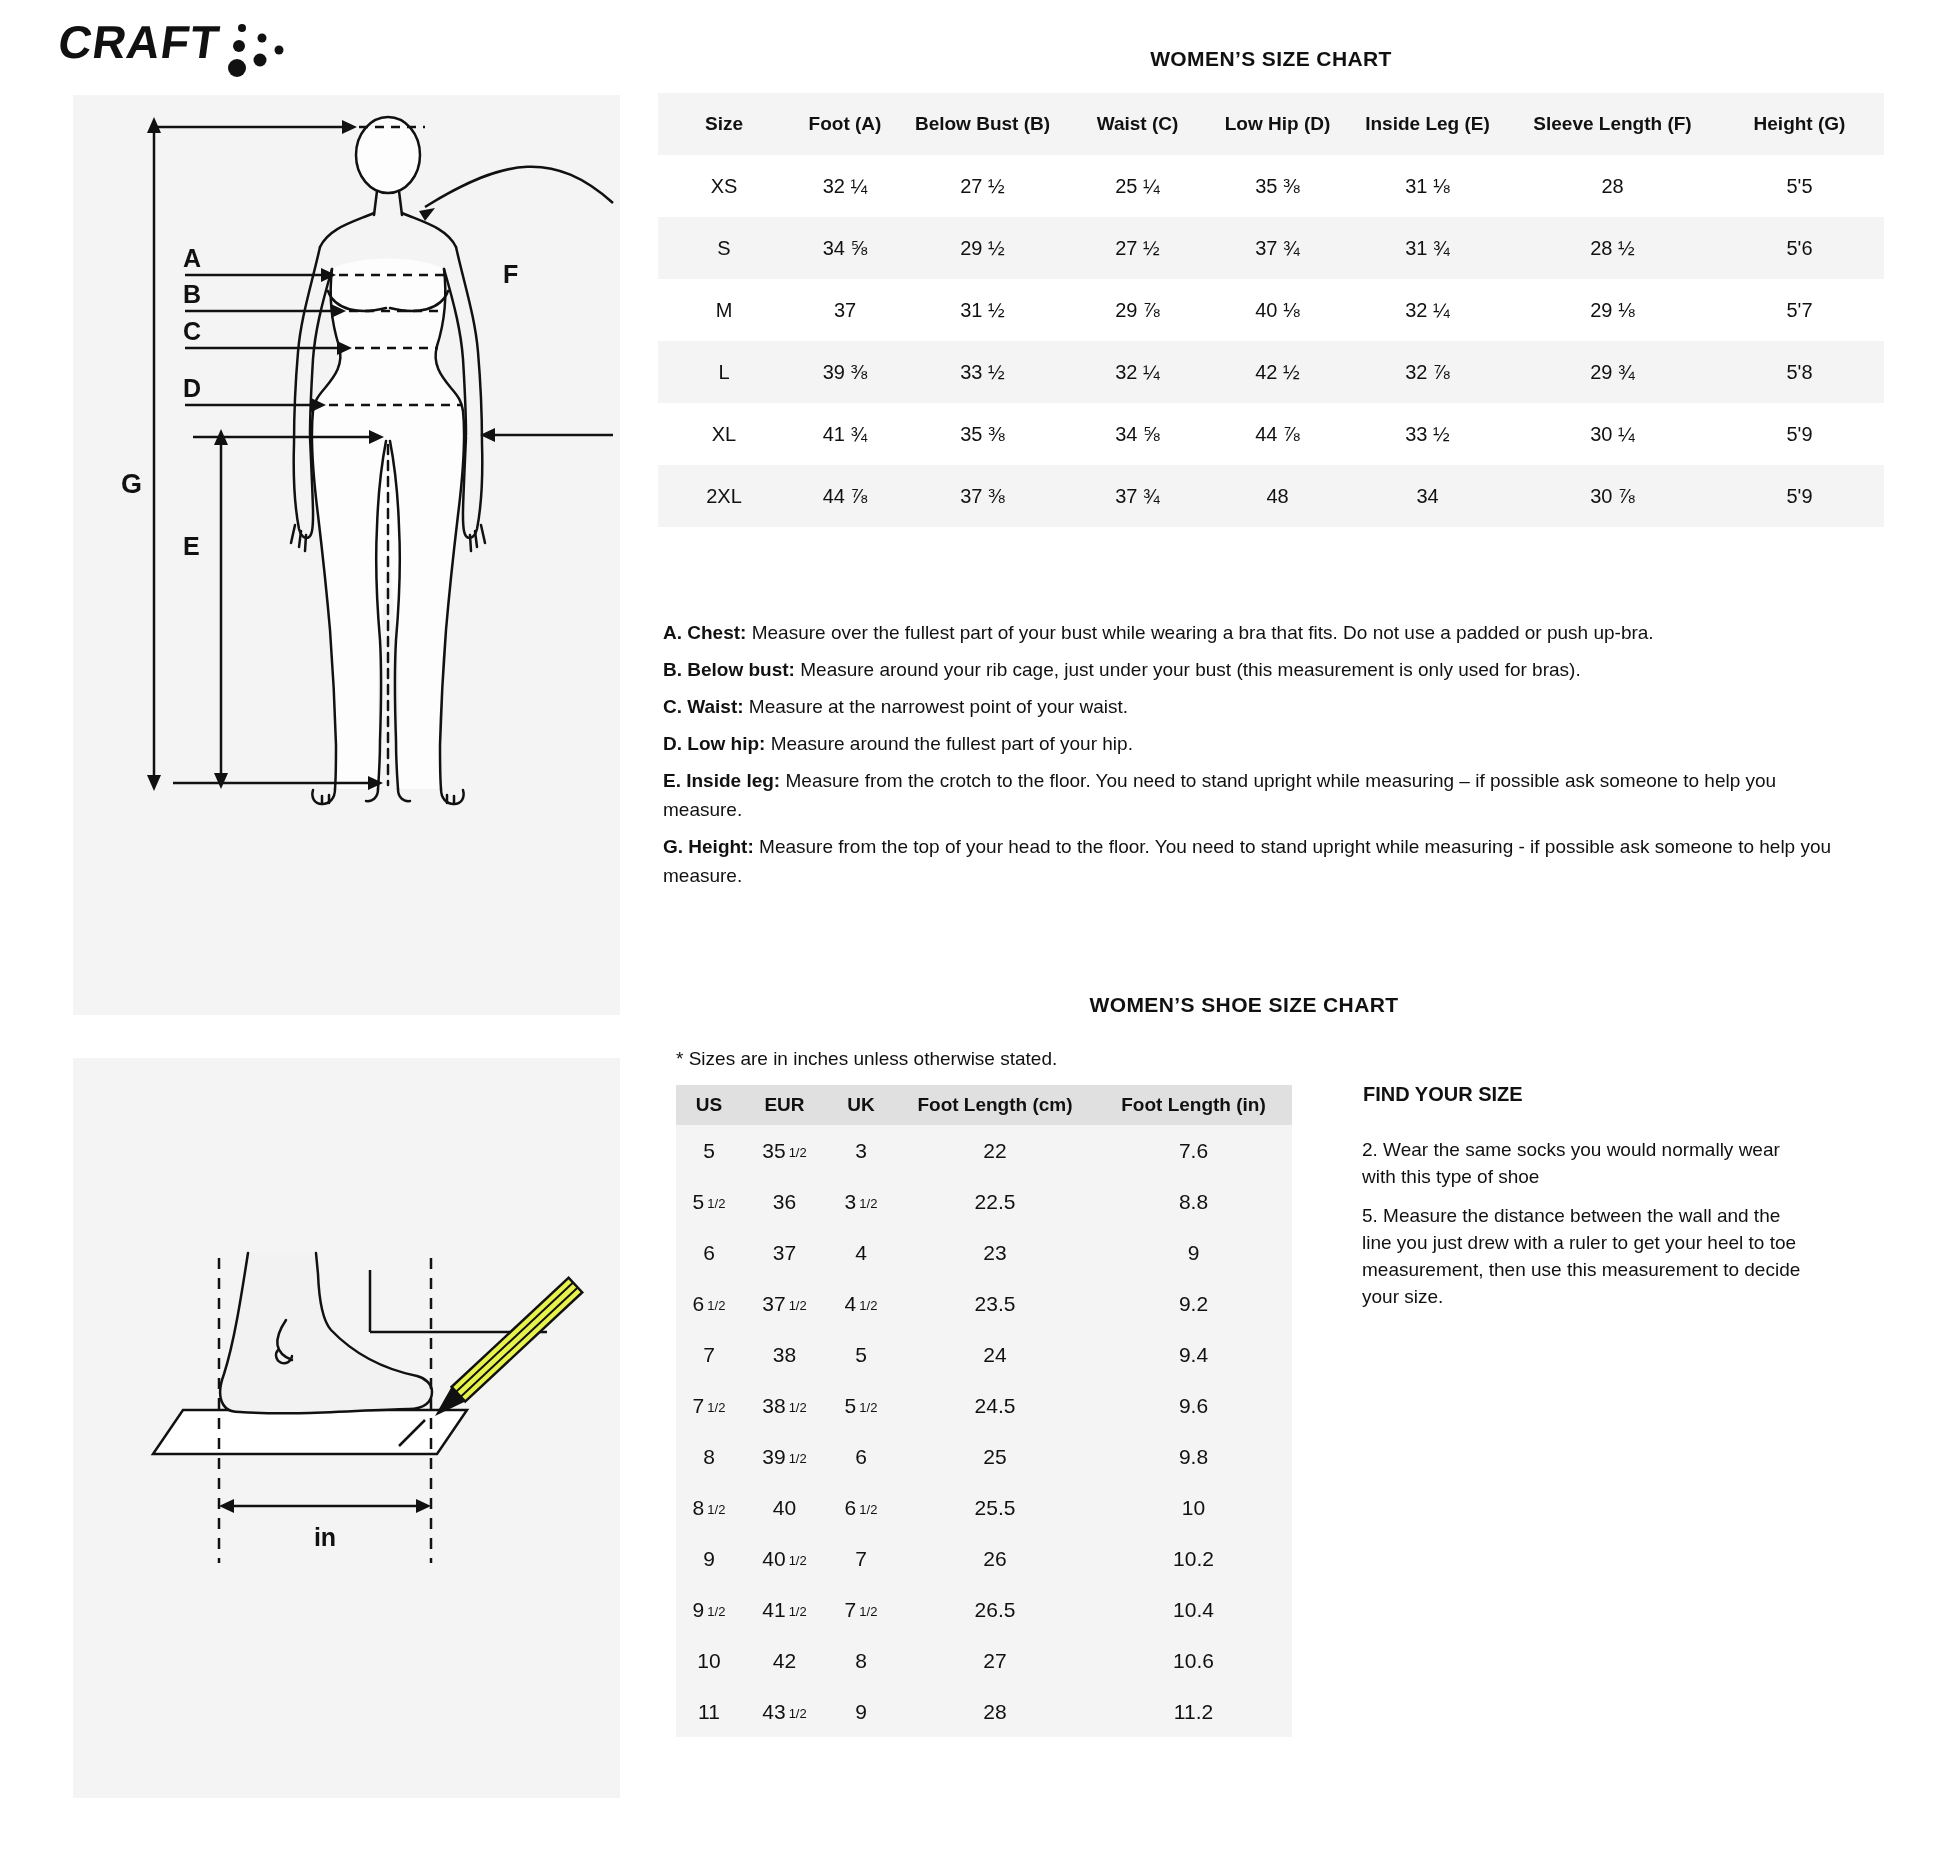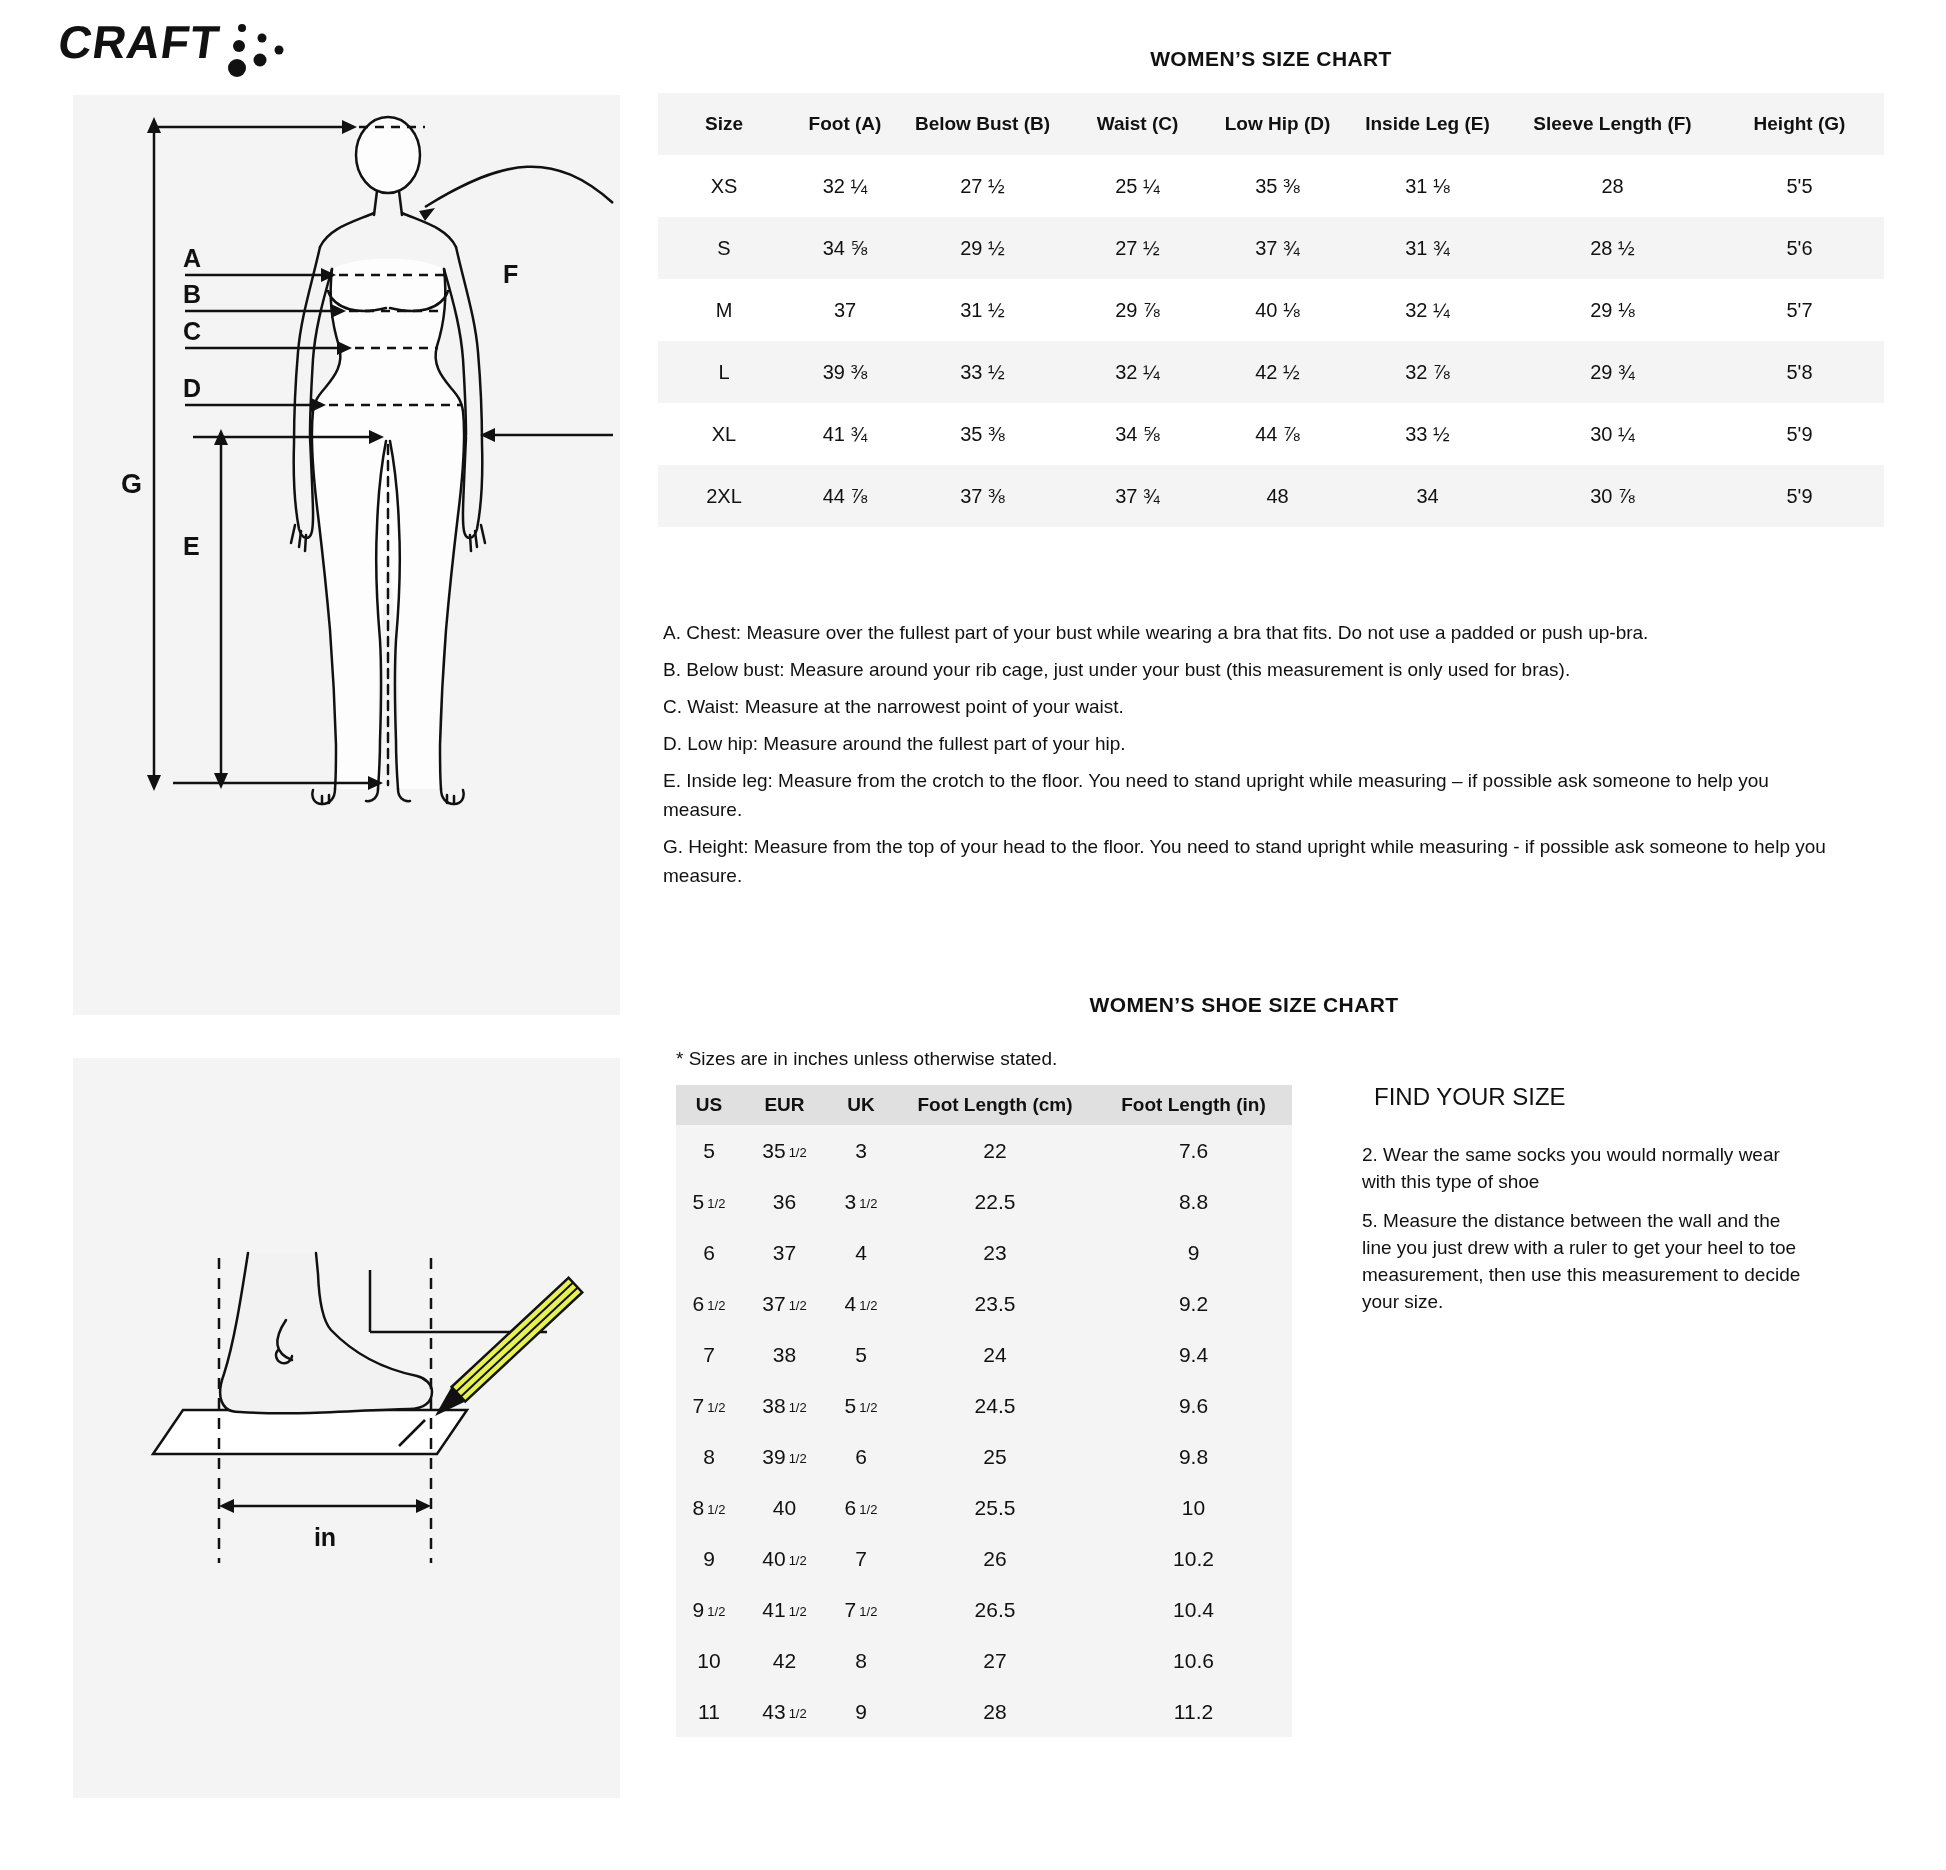--- a/index.html
+++ b/index.html
@@ -40,41 +40,41 @@
   }
   #main-table th{font-size:19px;font-weight:bold}
   #main-table tr.gray{background:#f4f4f4}
 
   
   #measure-list{
     position:absolute;left:663px;top:618px;width:1190px;
     font-size:19px;line-height:29px;
   }
   .measure-item{margin:0 0 8px 0;white-space:pre-line}
-  .measure-item b{font-weight:normal}
+  .measure-item b{font-weight:bold}
 
   
   #shoe-note{position:absolute;left:676px;top:1048px;font-size:19px}
   #shoe-table{
     position:absolute;left:676px;top:1085px;
     display:grid;grid-template-columns:66px 85px 68px 200px 197px;gap:0;
   }
   .sh{
     background:#e0e0e0;height:40px;display:flex;align-items:center;justify-content:center;
     font-size:19px;font-weight:bold;
   }
   .sc{
     background:#f4f4f4;height:51px;display:flex;align-items:center;justify-content:center;
     font-size:21px;
   }
   .frac{font-size:13px;margin-left:3px;position:relative;top:2px}
 
   
   #fys{position:absolute;left:1362px;top:1083px;width:500px}
-  #fys-title{font-size:24px;font-weight:normal;margin:0 0 30px 12px}
+  #fys-title{font-size:20px;font-weight:bold;margin:0 0 30px 1px}
   .step{font-size:19px;line-height:27px;margin:0 0 12px 0;white-space:pre-line}
 
   svg text{font-family:"Liberation Sans",sans-serif}
 </style>
 </head>
 <body>
 
 <div id="logo">
   <span id="logo-text">CRAFT</span>
   <svg id="logo-dots" width="62" height="60" viewBox="0 0 62 60">

